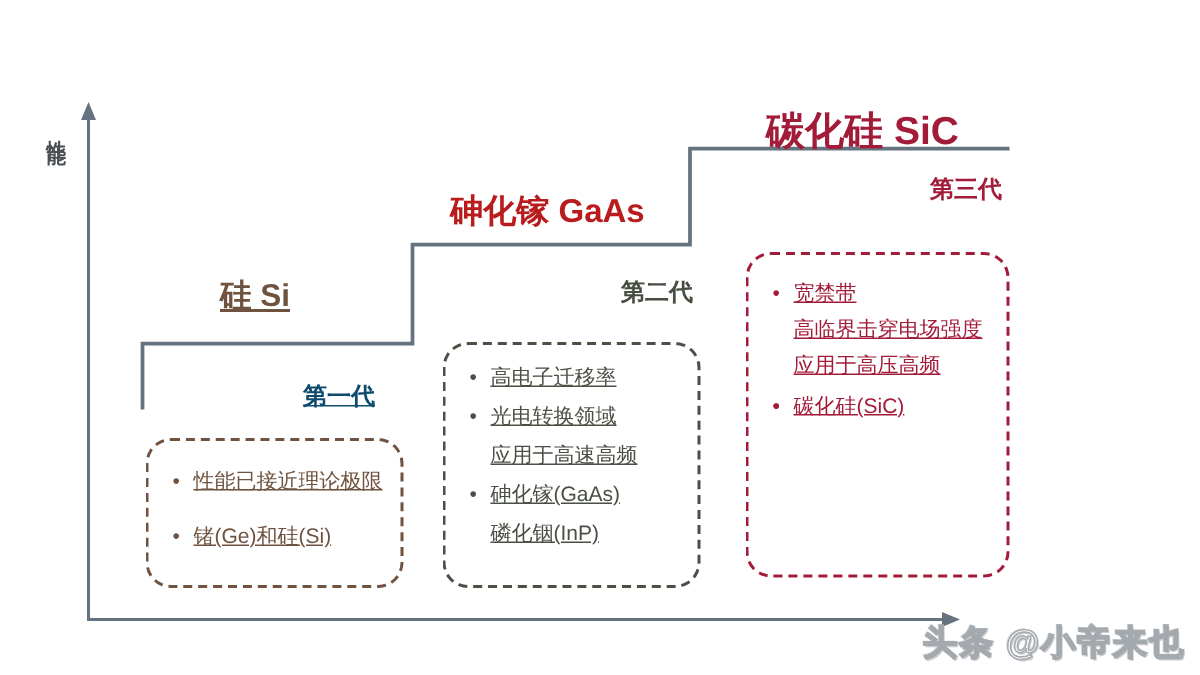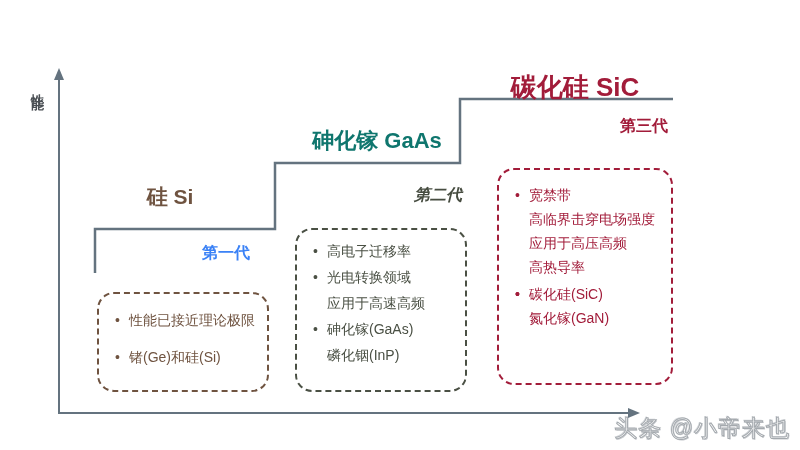--- a/index.html
+++ b/index.html
@@ -12,54 +12,54 @@
     position:absolute;left:31px;top:83px;
     writing-mode:vertical-rl;text-orientation:upright;
     font-size:13px;font-weight:700;color:#4a4f54;letter-spacing:3px;line-height:1;
   }
   .gen{position:absolute;}
   .material-title{position:absolute;text-align:center;font-weight:700;white-space:nowrap;}
   .gen-label{position:absolute;text-align:right;font-weight:700;font-size:16px;white-space:nowrap;}
   .feature-box{position:absolute;border-radius:17px;box-sizing:border-box;}
   .bullet{position:relative;padding-left:17px;}
   .bullet::before{content:"\2022";position:absolute;left:3px;top:0;}
-  .bullet .line{white-space:nowrap;}
+  .bullet .line{white-space:nowrap;text-decoration:underline;}
 
   
-  .g1 .material-title{left:90px;top:183px;width:160px;font-size:21px;color:#6f5340;}
-  .g1 .gen-label{left:90px;top:243px;width:160px;color:#3b82f6;}
+  .g1 .material-title{left:90px;top:183px;width:160px;font-size:21px;color:#6f5340;text-decoration:underline;}
+  .g1 .gen-label{left:90px;top:254px;width:160px;color:#0c4a6e;text-decoration:underline;}
   .g1 .feature-box{
     left:97px;top:292px;width:172px;height:100px;
     border:2px dashed #6f5340;color:#6f5340;
     padding:15px 6px 0 13px;font-size:14px;line-height:22px;
   }
   .g1 .bullet{margin-bottom:15px;}
 
   
-  .g2 .material-title{left:292px;top:126px;width:170px;font-size:22px;color:#0f766e;}
-  .g2 .gen-label{left:292px;top:185px;width:170px;color:#474d41;font-style:italic;}
+  .g2 .material-title{left:280px;top:126px;width:170px;font-size:22px;color:#b91c1c;}
+  .g2 .gen-label{left:292px;top:185px;width:170px;color:#474d41;}
   .g2 .feature-box{
     left:295px;top:228px;width:172px;height:164px;
     border:2px dashed #4a5044;color:#4a5044;
     padding:8px 4px 0 13px;font-size:14px;line-height:26px;
   }
 
   
   .g3 .material-title{left:482px;top:70px;width:186px;font-size:26px;color:#a21c3a;}
   .g3 .gen-label{left:482px;top:116px;width:186px;color:#a21c3a;}
   .g3 .feature-box{
     left:497px;top:168px;width:176px;height:217px;
     border:2px dashed #a21c3a;color:#a21c3a;
     padding:13px 4px 0 13px;font-size:14px;line-height:24px;
   }
   .g3 .bullet{margin-bottom:3px;}
 
   .watermark{
     position:absolute;right:10px;bottom:6px;
-    font-size:23px;font-weight:400;white-space:nowrap;
+    font-size:23px;font-weight:700;white-space:nowrap;
     color:#fdfdfd;
     -webkit-text-stroke:1px #a4a9ae;
     text-shadow:1px 1px 0 #c9ccd0,-1px -1px 0 #d6d9dc;
     letter-spacing:1px;
   }
 </style>
 </head>
 <body>
 
 <div class="canvas">
@@ -109,26 +109,24 @@
   </div>
 
   <div class="gen g3">
     <div class="material-title">碳化硅 SiC</div>
     <div class="gen-label">第三代</div>
     <div class="feature-box">
       <div class="bullet">
         <div class="line">宽禁带</div>
         <div class="line">高临界击穿电场强度</div>
         <div class="line">应用于高压高频</div>
-        <div class="line">高热导率</div>
       </div>
       <div class="bullet">
       </div>
       <div class="bullet">
         <div class="line">碳化硅(SiC)</div>
-        <div class="line">氮化镓(GaN)</div>
       </div>
     </div>
   </div>
 
   <div class="watermark">头条 @小帝来也</div>
 
 </div>
 
 </body></html>

